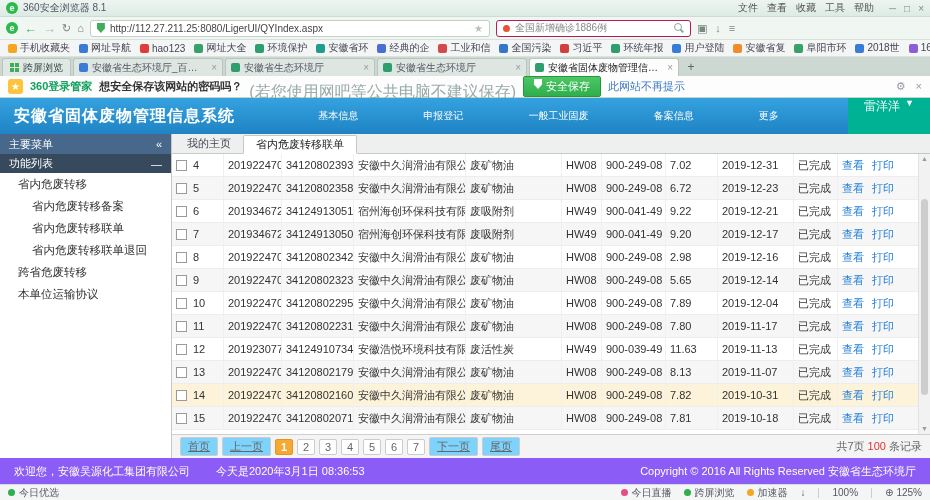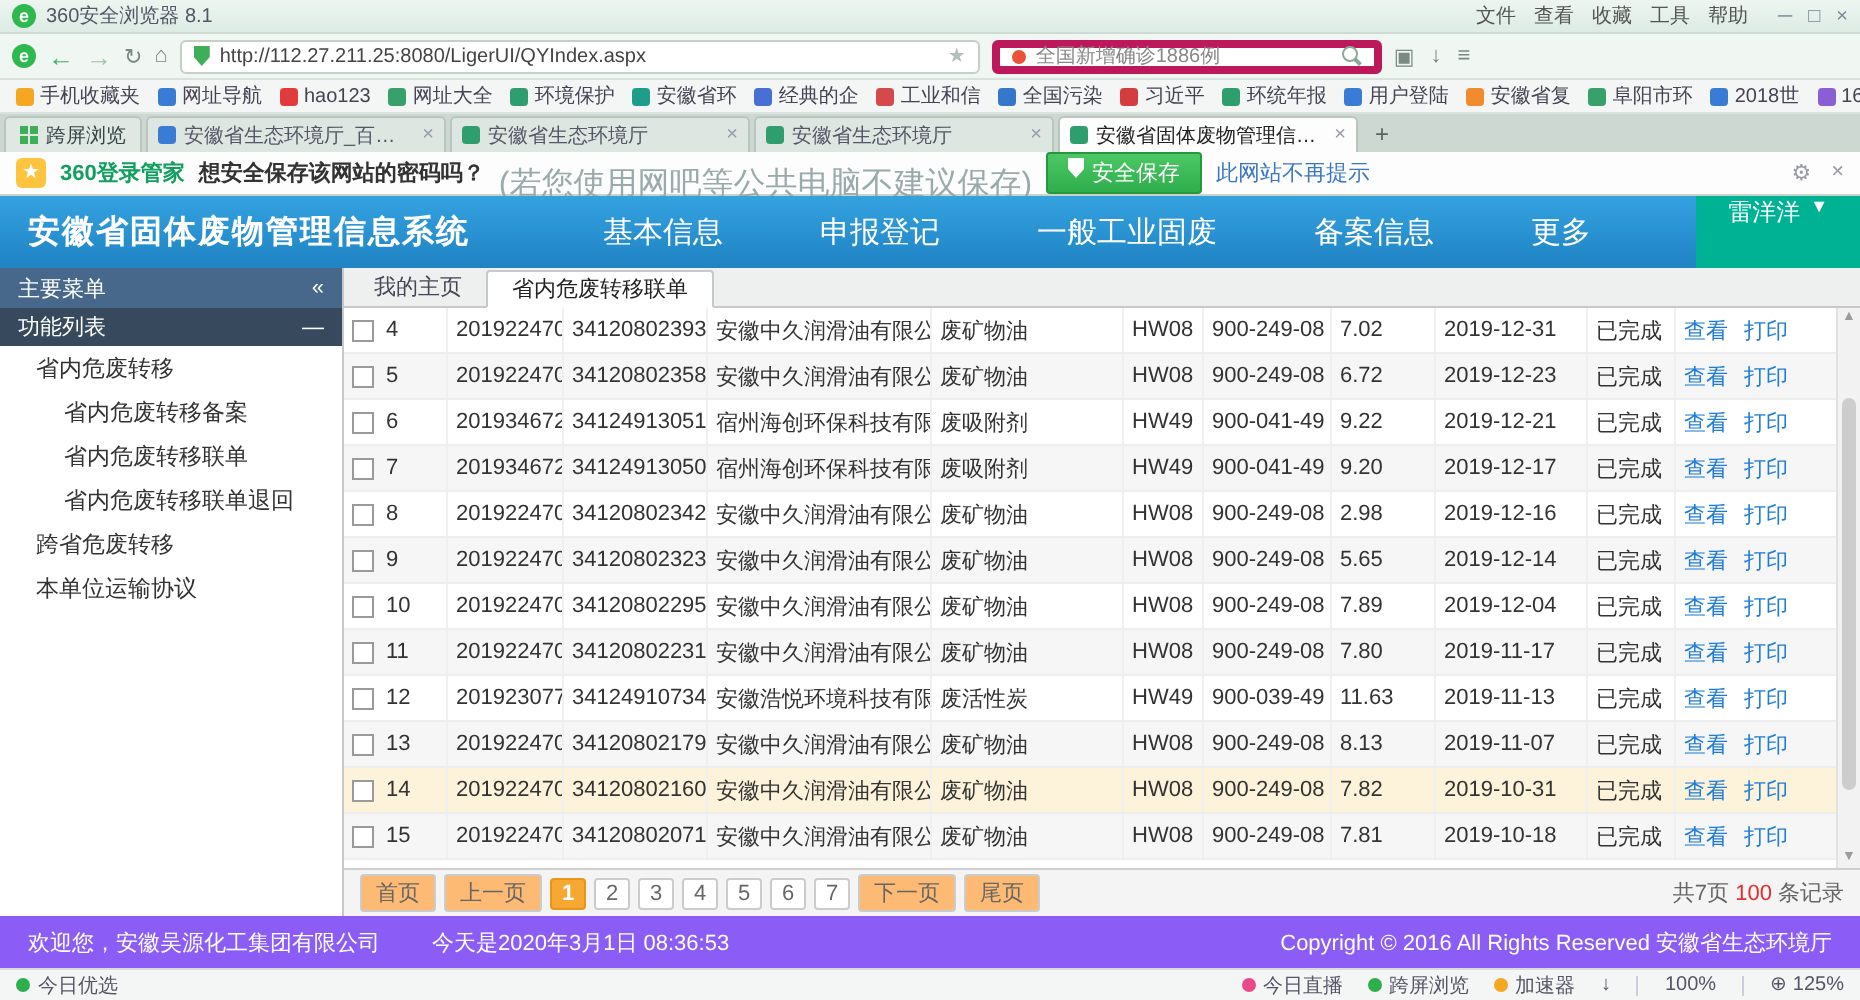--- a/index.html
+++ b/index.html
@@ -15,21 +15,21 @@
 
   
   .addressbar { height:23px; background:#f0f6f2; border-bottom:1px solid #d8e2db; display:flex; align-items:center; gap:6px; padding:0 6px; flex:0 0 auto; }
   .navbtn { color:#3cb162; font-size:13px; font-weight:bold; line-height:1; }
   .navbtn.dim { color:#9cc3aa; }
   .smallbtn { color:#7a8a80; font-size:11px; }
   .urlbox { width:400px; height:17px; background:#fff; border:1px solid #c3cfc7; border-radius:3px; display:flex; align-items:center; gap:5px; padding:0 6px; font-size:10px; color:#444; }
   .urlbox .url-text { flex:1; overflow:hidden; white-space:nowrap; }
   .shield { width:8px; height:10px; background:#3fae58; clip-path:polygon(0 0,100% 0,100% 55%,50% 100%,0 55%); flex:0 0 auto; }
   .star { color:#b6bfb9; font-size:10px; }
-  .searchbox { width:195px; height:17px; background:#fff; border:4px solid #be185d; border-radius:3px; display:flex; align-items:center; gap:5px; padding:0 6px; font-size:10px; color:#888; }
+  .searchbox { width:195px; height:17px; background:#fff; border:1px solid #be185d; border-radius:3px; display:flex; align-items:center; gap:5px; padding:0 6px; font-size:10px; color:#888; }
   .hotdot { width:7px; height:7px; border-radius:50%; background:#e8533a; flex:0 0 auto; }
   .search-text { flex:1; overflow:hidden; white-space:nowrap; }
   .mag { position:relative; width:10px; height:10px; flex:0 0 auto; }
   .mag::before { content:""; position:absolute; width:6px; height:6px; border:1.5px solid #8a9; border-radius:50%; left:0; top:0; }
   .mag::after { content:""; position:absolute; width:4px; height:1.5px; background:#8a9; transform:rotate(45deg); left:6px; top:7px; }
   .addr-icons { display:flex; gap:8px; color:#7a8a80; font-size:11px; align-items:center; }
 
   
   .bookmarksbar { height:17px; background:#f4f6f5; border-bottom:1px solid #dbe3de; display:flex; align-items:center; gap:9px; padding:0 8px; font-size:10px; color:#445; overflow:hidden; flex:0 0 auto; }
   .bm { display:flex; align-items:center; gap:3px; white-space:nowrap; }
@@ -53,21 +53,21 @@
   .notify-msg { font-weight:bold; color:#333; }
   .notify-hint { color:#9aa; font-size:16px;margin-top:12px; }
   .save-btn { background:linear-gradient(#4cc764,#2fae4d); color:#fff; border-radius:2px; padding:2px 10px; font-size:11px; display:flex; gap:4px; border:1px solid #27963f; }
   .save-btn .shield { background:#fff; }
   .no-prompt { color:#3b78c3; }
   .notify-right { margin-left:auto; display:flex; gap:10px; color:#99a; font-size:11px; }
 
   
   .appheader { height:36px; background:linear-gradient(#35a2e0,#1f83c4); display:flex; align-items:center; color:#fff; flex:0 0 auto; }
   .app-title { font-size:16px; font-weight:bold; padding:0 14px; letter-spacing:1px; white-space:nowrap; }
-  .app-nav { display:flex; flex:1; justify-content:space-evenly; align-items:center; font-size:15px; padding:0 10px; }
+  .app-nav { display:flex; flex:1; justify-content:space-evenly; align-items:center; font-size:10px; padding:0 10px; }
   .nav-item { padding:0 6px; white-space:nowrap; }
   .user-badge { background:#00b294; height:100%; display:flex; gap:5px; padding:0 16px; font-size:12px; white-space:nowrap; }
   .caret { font-size:9px; }
 
   
   .mainarea { flex:1; display:flex; overflow:hidden; }
   .sidebar { width:172px; flex:0 0 auto; background:#fff; border-right:1px solid #c8c8c8; display:flex; flex-direction:column; }
   .sb-header { height:20px; background:#47688a; color:#fff; display:flex; align-items:center; padding:0 9px; font-size:11px; flex:0 0 auto; }
   .sb-collapse { margin-left:auto; font-size:11px; }
   .sb-section { height:19px; background:#37495c; color:#fff; display:flex; align-items:center; padding:0 9px; font-size:11px; flex:0 0 auto; }
@@ -90,21 +90,21 @@
   .c4 { width:96px; } .c5 { width:40px; } .c6 { width:64px; } .c7 { width:52px; }
   .c8 { width:76px; } .c9 { width:44px; } .c10 { width:80px; border-right:none; }
   .cb { width:11px; height:11px; border:1px solid #9a9a9a; background:#fff; margin-right:6px; flex:0 0 auto; }
   .link { color:#1e7cd7; margin-right:8px; }
   .vscroll { position:absolute; right:0; top:0; bottom:0; width:12px; background:#f2f2f2; border-left:1px solid #e2e2e2; }
   .varrow { position:absolute; left:0; right:0; height:10px; color:#9a9a9a; font-size:7px; text-align:center; line-height:10px; }
   .varrow.up { top:0; } .varrow.down { bottom:0; }
   .vthumb { position:absolute; left:2px; right:2px; top:16%; height:70%; background:#cdcdcd; border-radius:5px; }
 
   .pagination { height:24px; background:#f4f4f4; border-top:1px solid #cfcfcf; display:flex; align-items:center; gap:4px; padding:0 8px; font-size:11px; color:#666; flex:0 0 auto; }
-  .pgbtn { padding:1px 7px; background:#fdba74; border:1px solid #ccc; border-radius:2px; white-space:nowrap; }
+  .pgbtn { padding:1px 7px; background:#7dd3fc; border:1px solid #ccc; border-radius:2px; white-space:nowrap;text-decoration:underline; }
   .pgnum { min-width:18px; text-align:center; padding:1px 4px; background:#fff; border:1px solid #ccc; border-radius:2px; }
   .pgnum.cur { background:#f7a832; border-color:#e8951c; color:#fff; font-weight:bold; }
   .pg-summary { margin-left:auto; color:#666; }
   .pg-count { color:#e03131; }
 
   
   .appfooter { height:26px; background:#8b5cf6; color:#fff; display:flex; align-items:center; gap:26px; padding:0 14px; font-size:11px; flex:0 0 auto; white-space:nowrap; }
   .footer-right { margin-left:auto; font-size:11px; }
 
   

